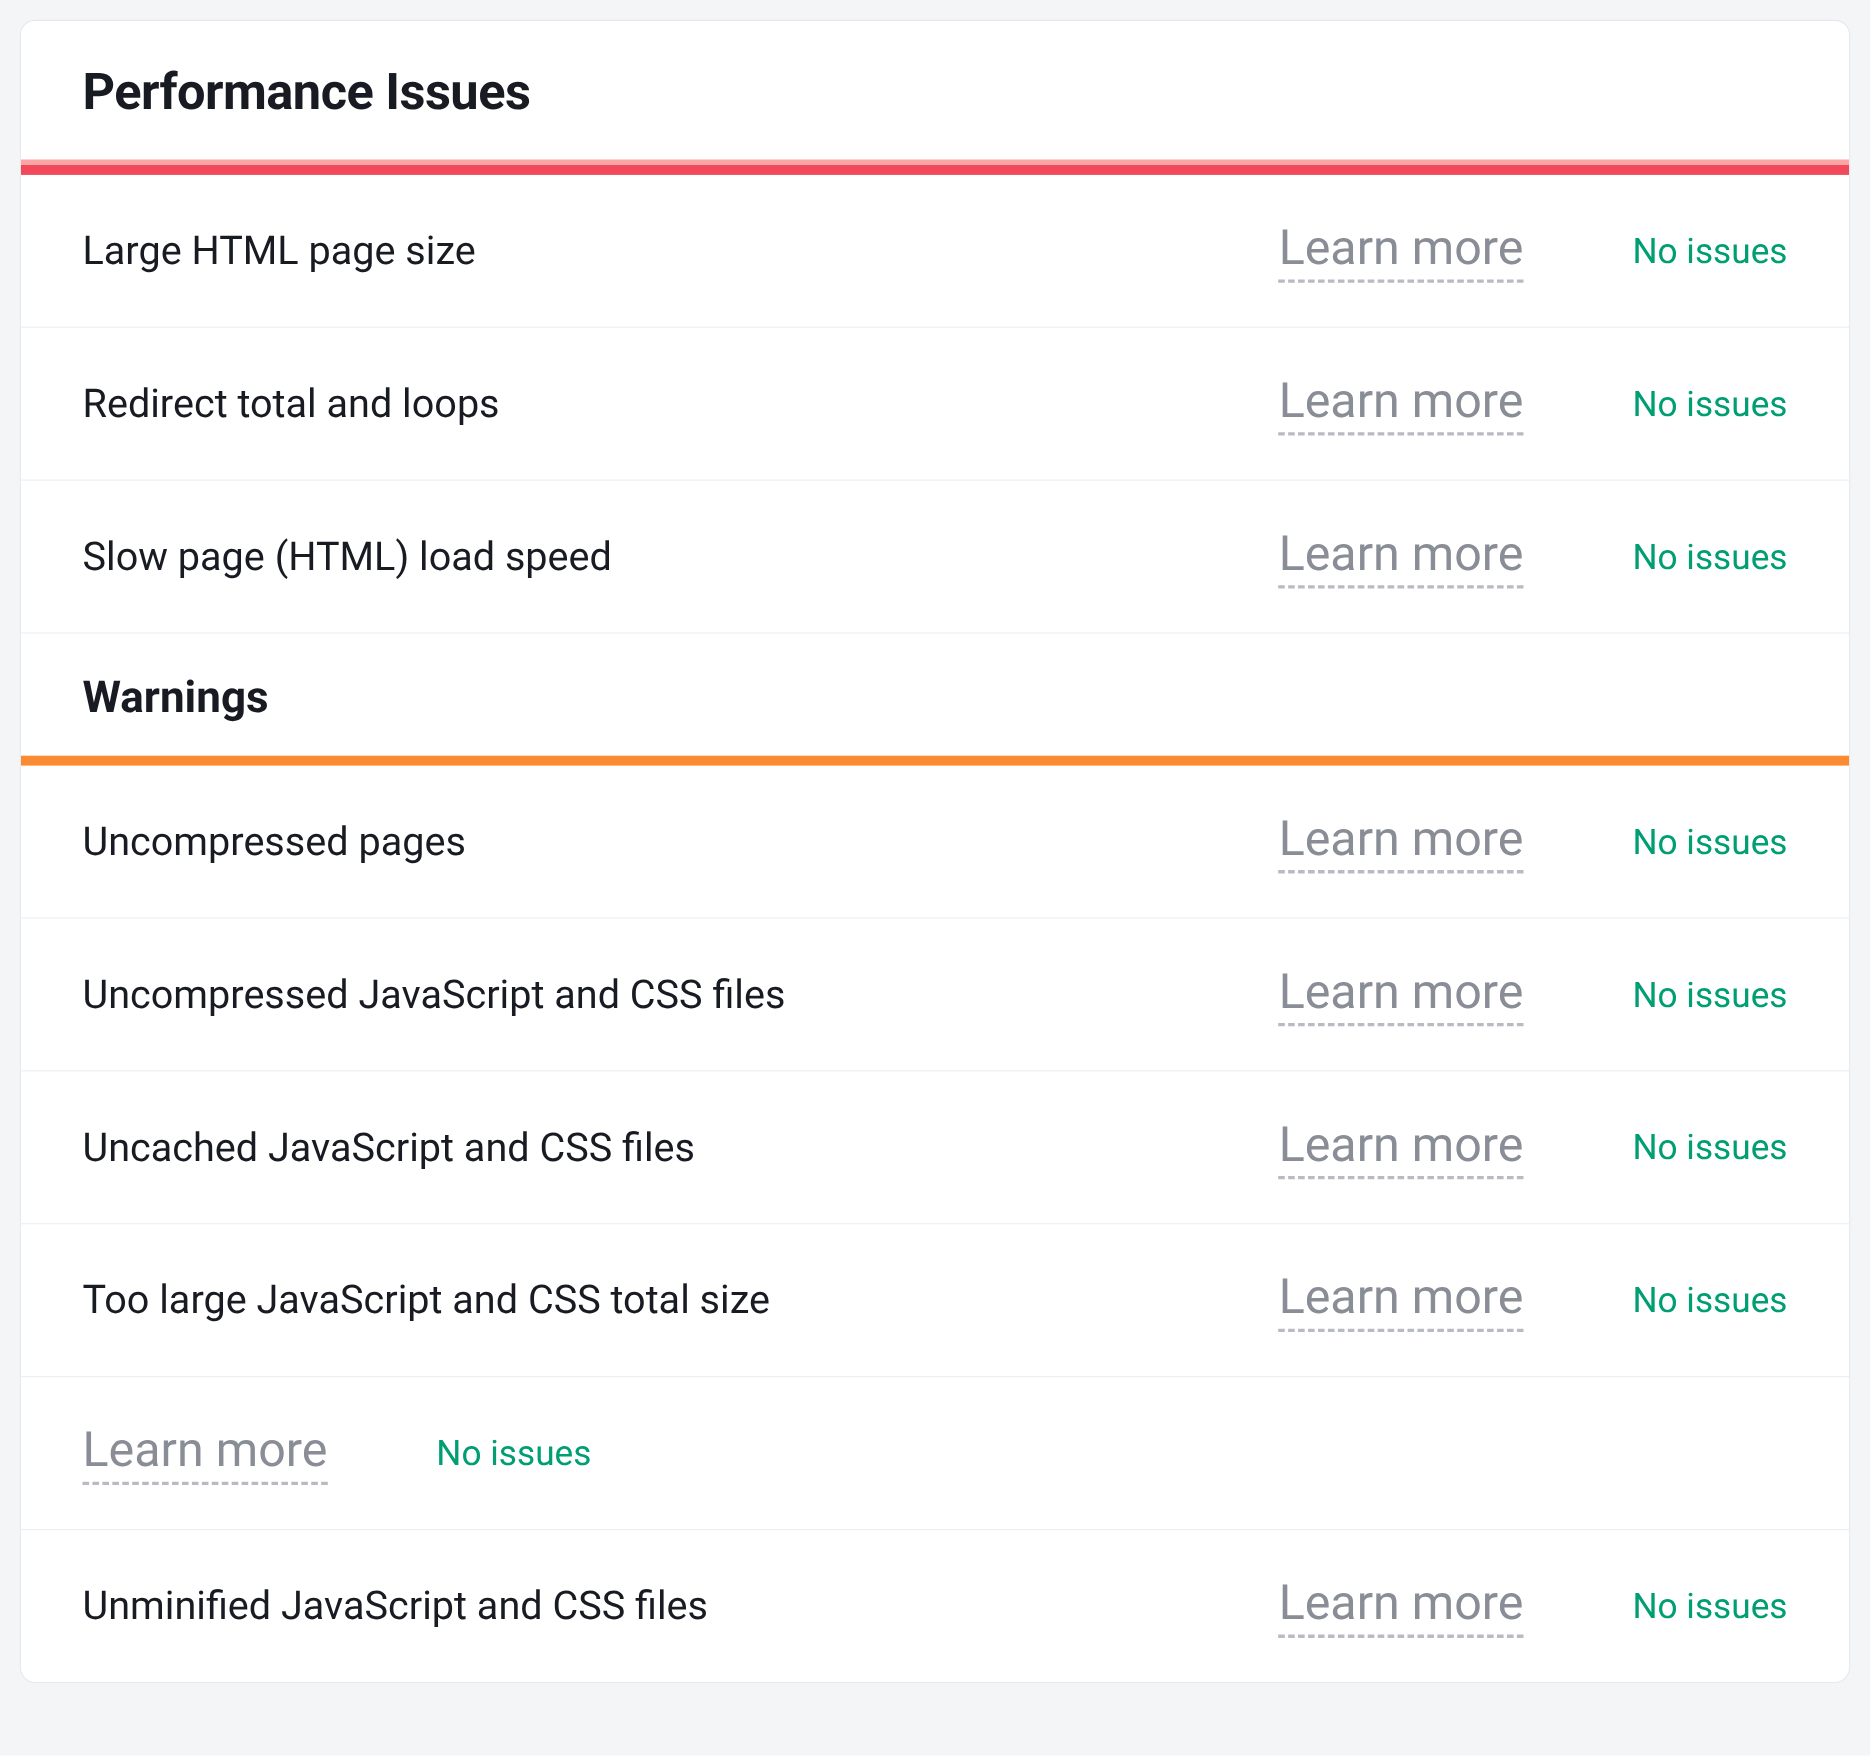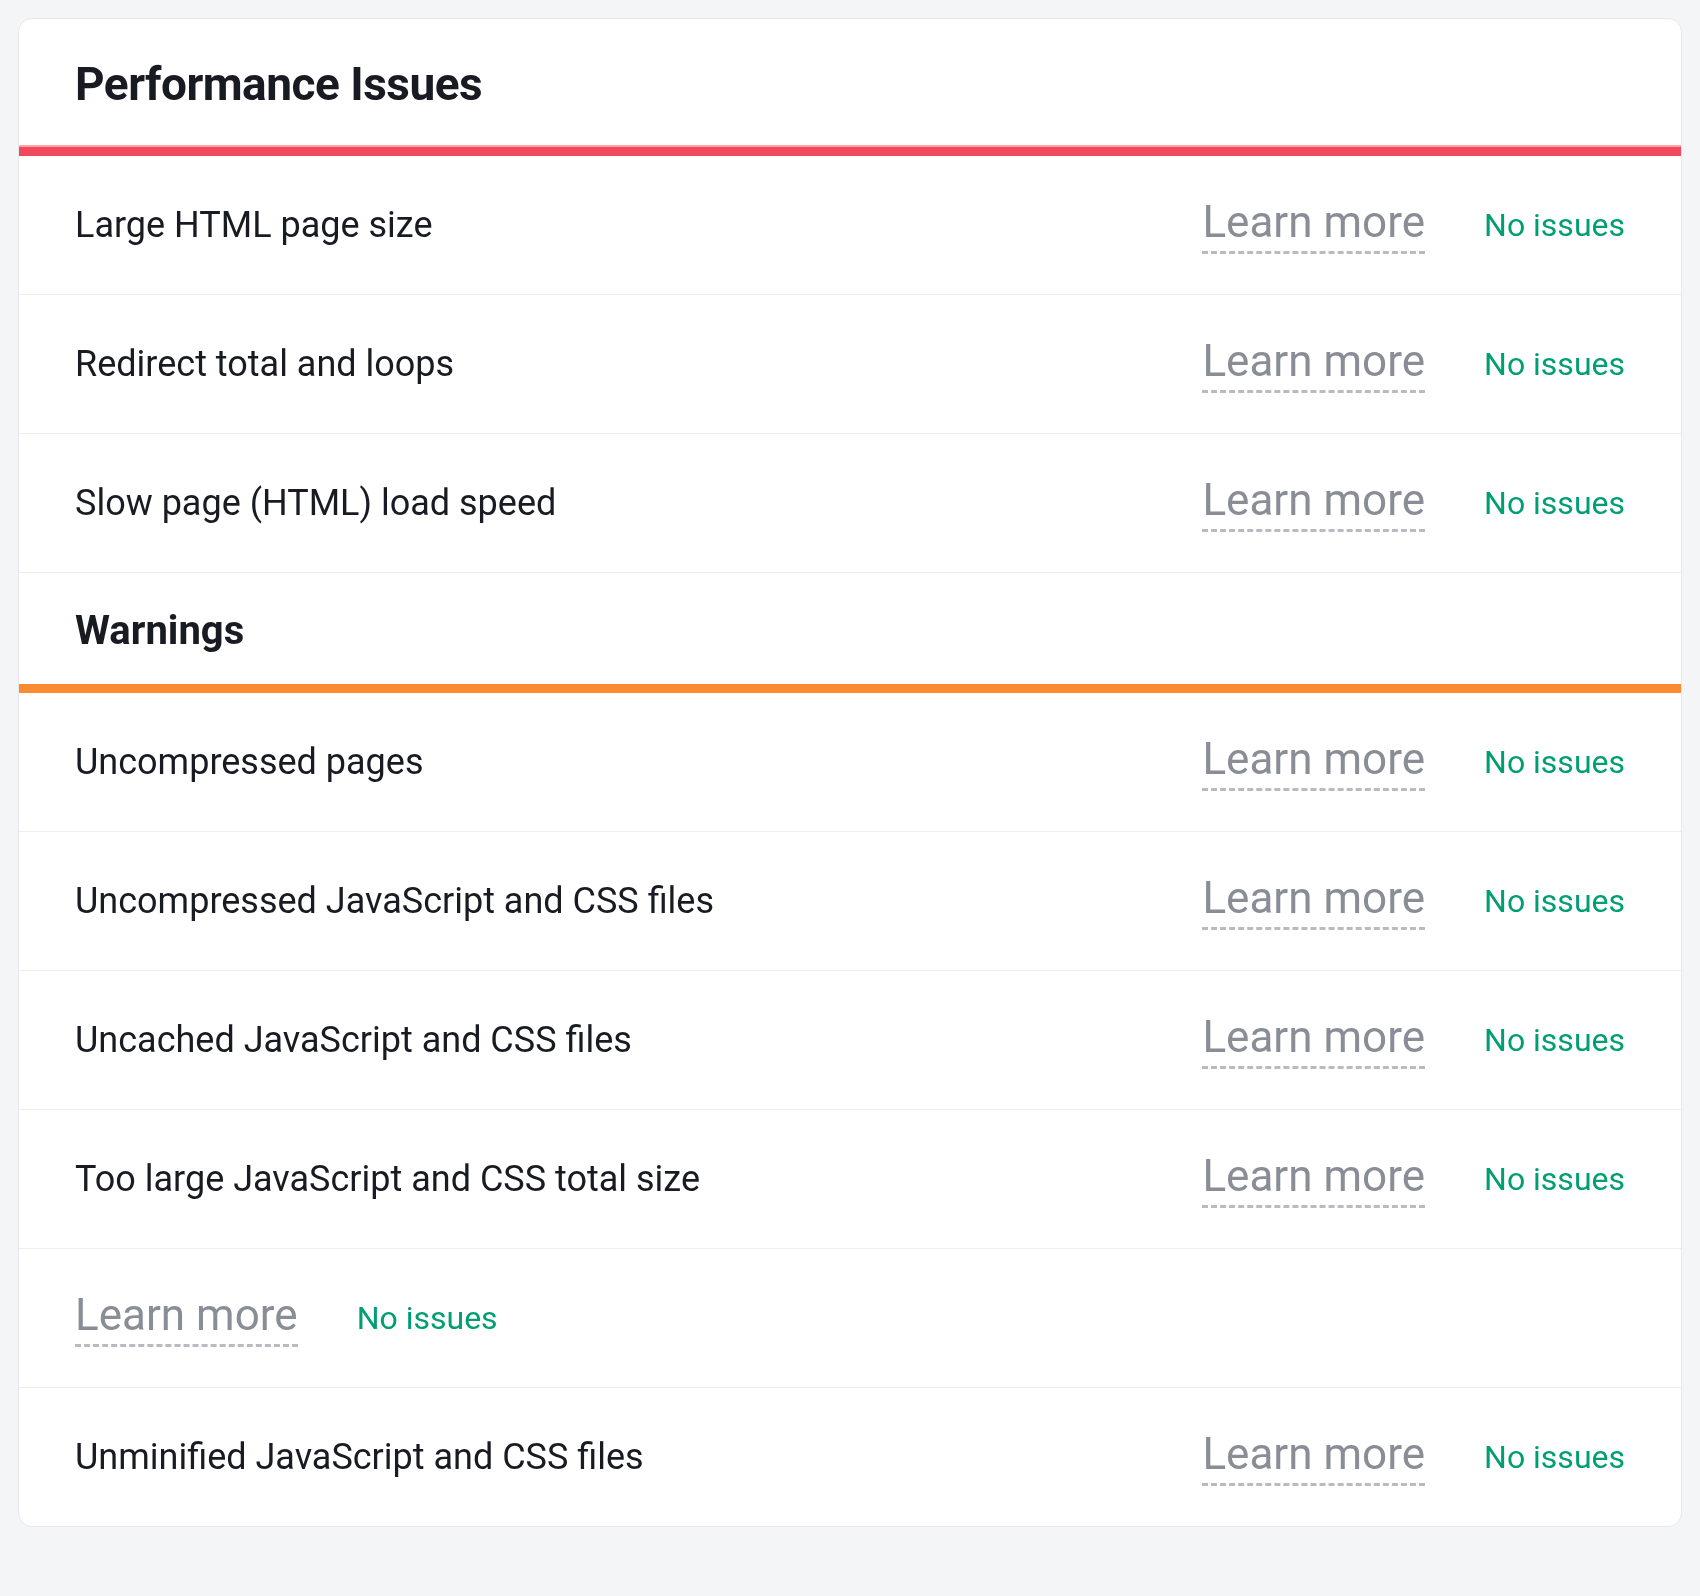--- a/index.html
+++ b/index.html
@@ -10,21 +10,21 @@
     width: 1700px;
   }
   .panel {
     background: #ffffff;
     border: 1px solid #e6e8ec;
     border-radius: 14px;
     overflow: hidden;
   }
   .panel-header {
     padding: 38px 56px 34px 56px;
-    border-bottom: 2px solid #fca5a5;
+    border-bottom: 5px solid #fca5a5;
   }
   .panel-title {
     font-size: 46px;
     font-weight: 700;
     color: #191b23;
     letter-spacing: -0.5px;
   }
   .section-header {
     padding: 34px 56px 30px 56px;
   }
@@ -41,20 +41,21 @@
   .sep-warnings {
     height: 9px;
     background: #fb8b33;
     width: 100%;
   }
   .row {
     display: flex;
     align-items: center;
     padding: 40px 56px;
     border-bottom: 1px solid #eceef1;
+    gap: 40px;
   }
   .row:last-child { border-bottom: none; }
   .issue-label {
     flex: 1 1 auto;
     font-size: 36px;
     color: #191b23;
     font-weight: 400;
   }
   .learn-more {
     font-size: 44px;

